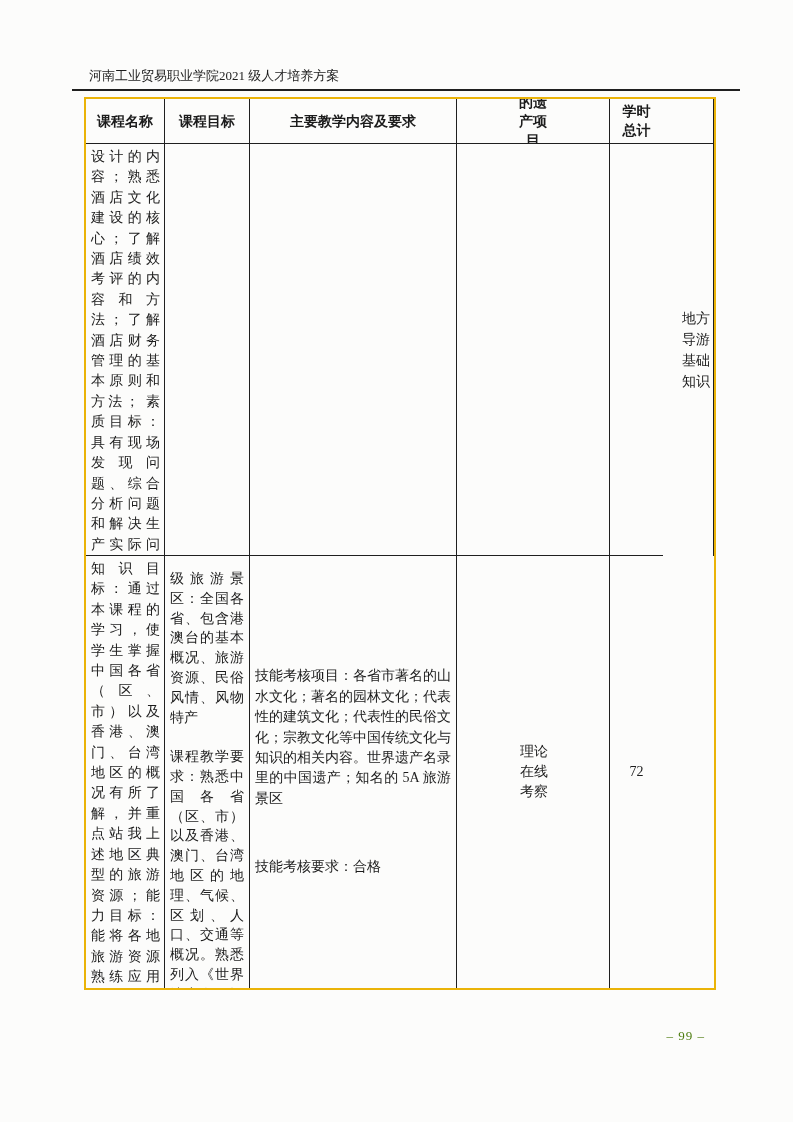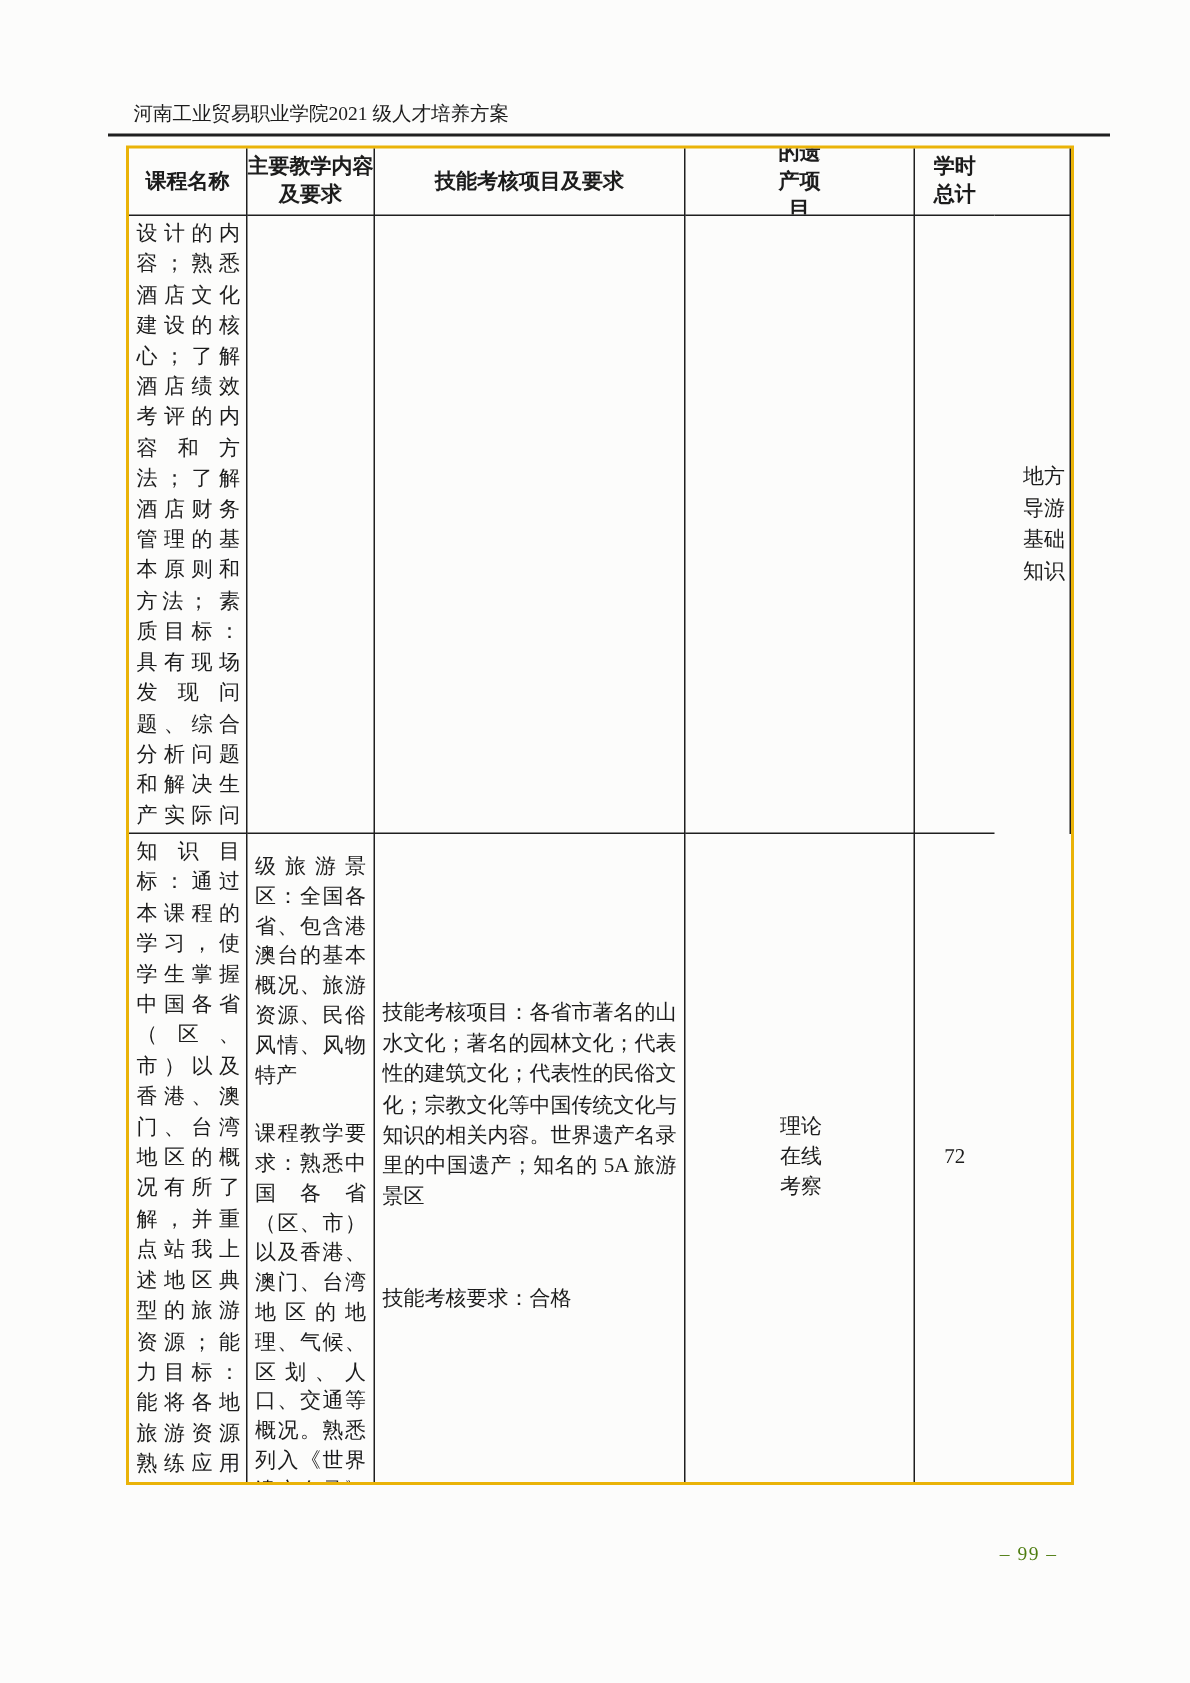--- a/index.html
+++ b/index.html
@@ -99,24 +99,24 @@
     <span>2021 级人才培养方案</span>
   </div>
   <div class="header-rule"></div>
 
   <div class="tbl">
 
     <div class="cell th">
       <span>课程名称</span>
     </div>
     <div class="cell th">
-      <span>主要教学内容及要求</span>
+      <span>课程目标</span>
     </div>
     <div class="cell th">
-      <span>技能考核项目及要求</span>
+      <span>主要教学内容及要求</span>
     </div>
     <div class="cell th">
       <span class="w2">的遗产项目</span>
     </div>
     <div class="cell th lastcol">
       <span class="w2">学时总计</span>
     </div>
 
     <div class="cell"></div>
     <div class="cell objectives">设计的内容；熟悉酒店文化建设的核心；了解酒店绩效考评的内容和方法；了解酒店财务管理的基本原则和方法； 素质目标：具有现场发现问题、综合分析问题和解决生产实际问题的能力，组织开展工作的能力、协调能力和团队合作的能力</div>

